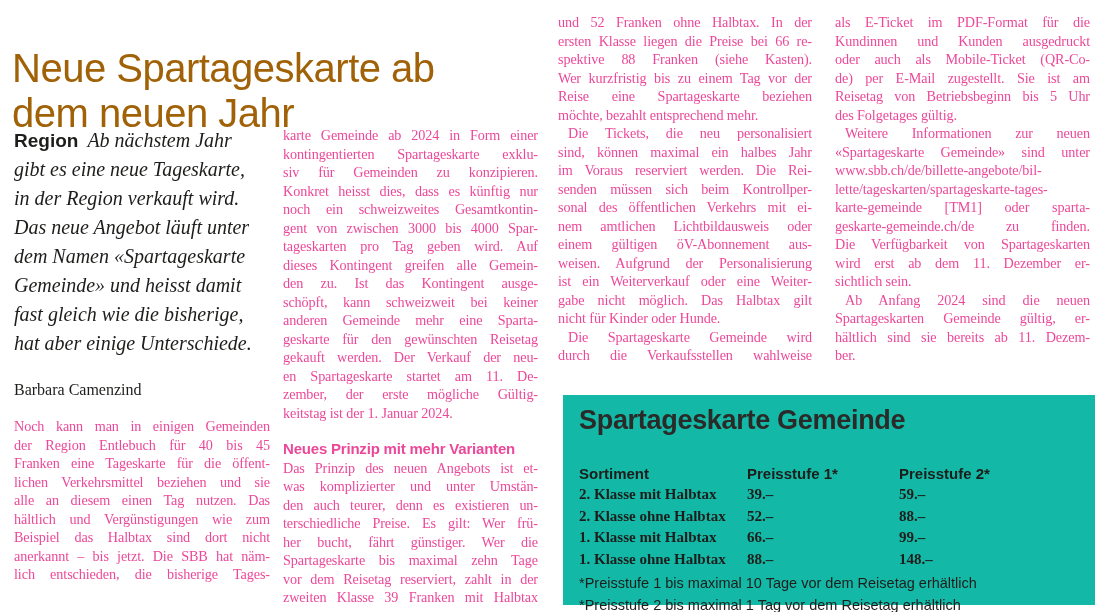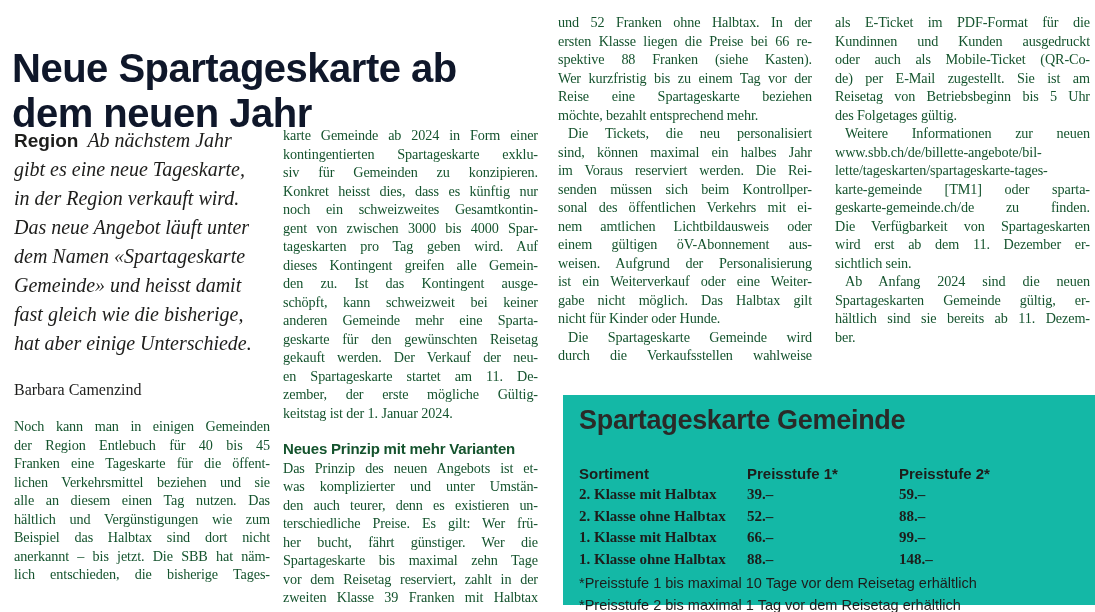--- a/index.html
+++ b/index.html
@@ -6,41 +6,41 @@
   body{
     width:1095px;height:612px;position:relative;overflow:hidden;
     background:#ffffff;color:#1d1d1b;
     font-family:"Liberation Serif",serif;
   }
   .abs{position:absolute;}
 
   
   .headline{
     left:12px;top:19px;width:520px;
-    font-family:"Liberation Sans",sans-serif;font-weight:bold;
-    font-size:40px;line-height:45px;letter-spacing:-0.5px;color:#0f172a;
+    font-family:"Liberation Sans",sans-serif;font-weight:normal;
+    font-size:40px;line-height:45px;letter-spacing:-0.5px;color:#a16207;
   }
 
   
   .lead{
     left:14px;top:126px;width:250px;
     font-style:italic;font-size:20px;line-height:29px;color:#1d1d1b;
   }
   .lead-label{
     font-family:"Liberation Sans",sans-serif;font-style:normal;font-weight:bold;
     font-size:19px;margin-right:9px;
   }
   .lead .line{height:29px;overflow:hidden;}
 
   
   .byline{left:14px;top:381px;font-size:16px;}
 
   
   .colbody{
-    font-size:14.2px;line-height:18.5px;letter-spacing:-0.1px;color:#14532d;
+    font-size:14.2px;line-height:18.5px;letter-spacing:-0.1px;color:#ec4899;
   }
   .col1{left:14px;top:417px;width:256px;}
   .col2{left:283px;top:126px;width:255px;}
   .col3{left:558px;top:13px;width:254px;}
   .col4{left:835px;top:13px;width:255px;}
   .colbody .line{
     height:18.5px;overflow:hidden;
     text-align:justify;text-align-last:justify;text-justify:inter-word;
   }
   .colbody .line.end{text-align-last:left;}
@@ -163,20 +163,21 @@
     </div>
 
   <div class="abs colbody col4">
       <div class="line">als E-Ticket im PDF-Format für die</div>
       <div class="line">Kundinnen und Kunden ausgedruckt</div>
       <div class="line">oder auch als Mobile-Ticket (QR-Co-</div>
       <div class="line">de) per E-Mail zugestellt. Sie ist am</div>
       <div class="line">Reisetag von Betriebsbeginn bis 5 Uhr</div>
       <div class="line end">des Folgetages gültig.</div>
       <div class="line indent">Weitere Informationen zur neuen</div>
+      <div class="line">«Spartageskarte Gemeinde» sind unter</div>
       <div class="line">www.sbb.ch/de/billette-angebote/bil-</div>
       <div class="line">lette/tageskarten/spartageskarte-tages-</div>
       <div class="line">karte-gemeinde [TM1] oder sparta-</div>
       <div class="line">geskarte-gemeinde.ch/de zu finden.</div>
       <div class="line">Die Verfügbarkeit von Spartageskarten</div>
       <div class="line">wird erst ab dem 11. Dezember er-</div>
       <div class="line end">sichtlich sein.</div>
       <div class="line indent">Ab Anfang 2024 sind die neuen</div>
       <div class="line">Spartageskarten Gemeinde gültig, er-</div>
       <div class="line">hältlich sind sie bereits ab 11. Dezem-</div>

